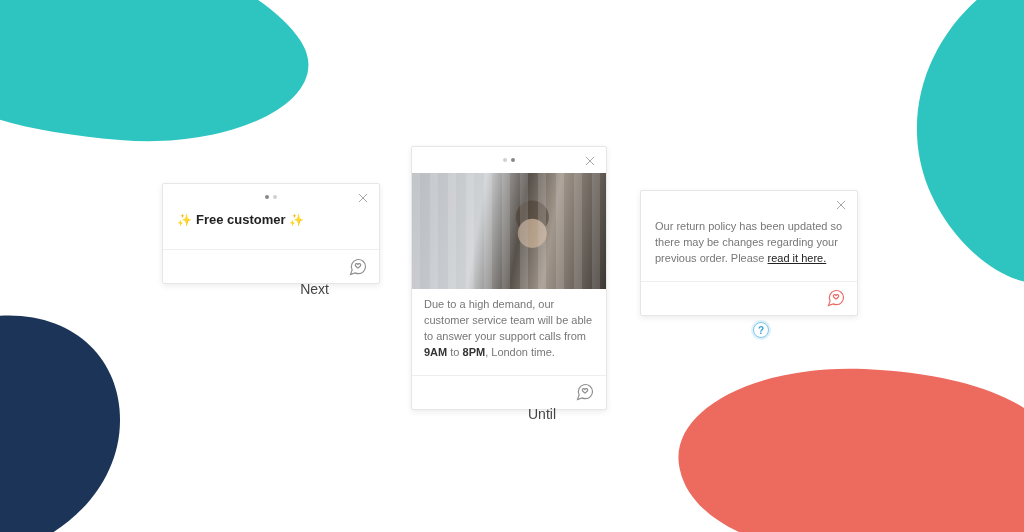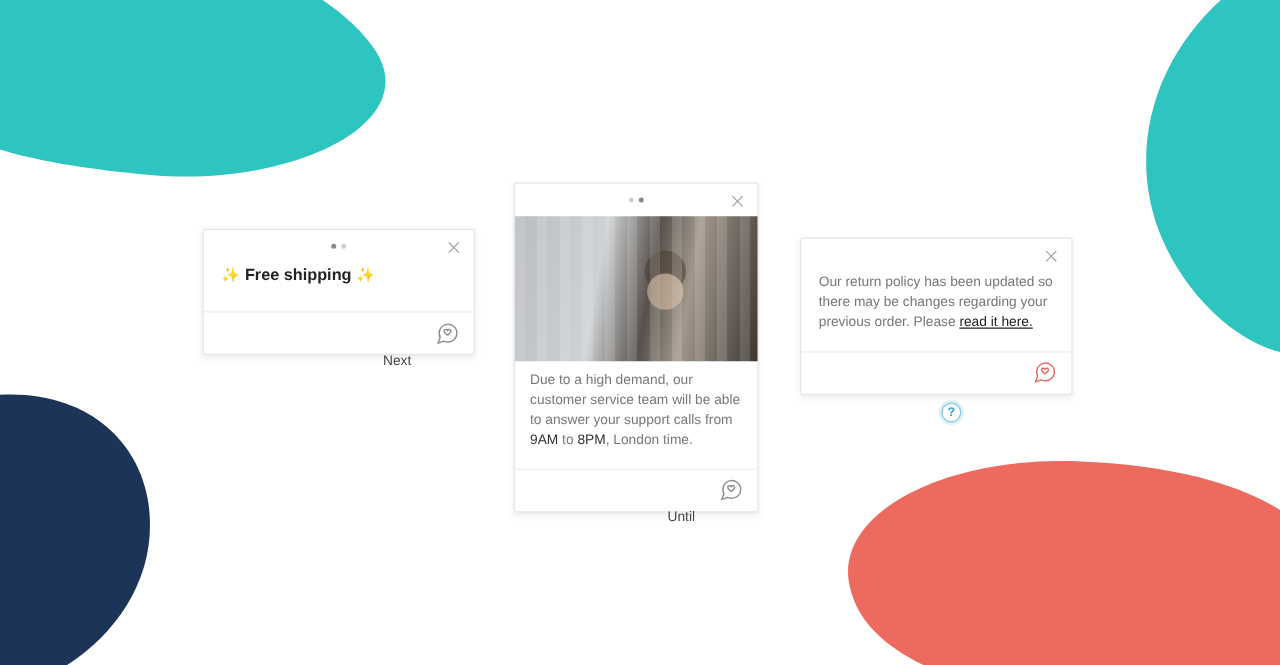--- a/index.html
+++ b/index.html
@@ -37,21 +37,21 @@
     width:20px; height:20px;
     display:flex; align-items:center; justify-content:center;
     cursor:pointer;
     color:#9a9a9a;
   }
   .close svg { width:14px; height:14px; }
 
   .card-body { padding: 2px 14px 14px 14px; }
   .card-title { font-size: 13px; font-weight: 700; color:#222; margin-bottom:8px; display:flex; align-items:center; gap:4px;}
   .card-text { font-size: 11px; line-height: 1.45; color:#777; }
-  .card-text b { color:#333; font-weight:400; }
+  .card-text b { color:#333; font-weight:700; }
   .card-text a { color:#222; text-decoration: underline; font-weight:400; cursor:pointer;}
 
   .card-image {
     width:100%; height:116px;
     background: linear-gradient(100deg,#b9bcc0 0%, #cfd2d5 35%, #57514b 55%, #a2978c 70%, #3b3632 100%);
     position:relative;
     overflow:hidden;
   }
   
   .card-image::before{
@@ -68,21 +68,21 @@
   .card-footer {
     border-top:1px solid #eee;
     height:34px;
     display:flex;
     align-items:center;
     justify-content:flex-end;
     gap:10px;
     padding: 0 10px;
   }
   .footer-btn {
-    font-size:11px;
+    font-size:14px;
     color:#444;
     background:none;
     border:none;
     cursor:pointer;
     padding:4px 8px;
     margin-top:44px;
   }
   .reaction {
     width:22px; height:22px;
     display:flex;align-items:center;justify-content:center;
@@ -129,21 +129,21 @@
       <div class="close">
         <svg viewBox="0 0 24 24" fill="none" stroke="currentColor" stroke-width="1.5">
             <line x1="5" y1="5" x2="19" y2="19"></line>
             <line x1="19" y1="5" x2="5" y2="19"></line>
           </svg>
       </div>
     </div>
     <div class="card-body">
       <div class="card-title">
         <span class="sparkle">✨</span>
-        <span>Free shipping</span>
+        <span>Free customer</span>
         <span class="sparkle">✨</span>
       </div>
     </div>
     <div class="card-footer">
       <button class="footer-btn">Next</button>
       <div class="reaction gray">
         <svg viewBox="0 0 24 24" fill="none" stroke-width="1.4">
           <path d="M21 11.5a8.38 8.38 0 0 1-8.5 8.5 8.5 8.5 0 0 1-3.9-.95L3 21l1.95-5.6A8.5 8.5 0 1 1 21 11.5z"></path>
           <path d="M12 8.8c.9-1.4 3.3-1.2 3.3.9 0 1.6-2.2 2.6-3.3 3.5-1.1-.9-3.3-1.9-3.3-3.5 0-2.1 2.4-2.3 3.3-.9z"></path>
         </svg>

